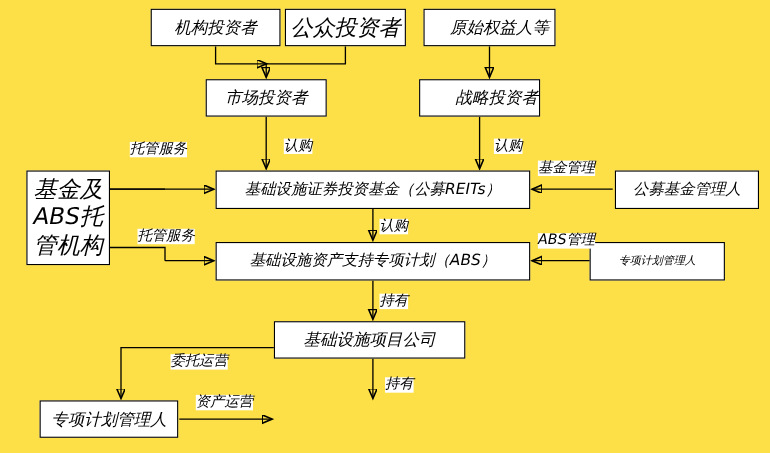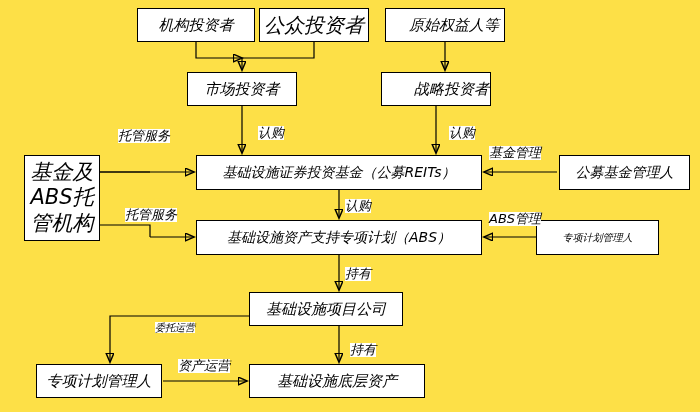--- a/index.html
+++ b/index.html
@@ -110,41 +110,40 @@
 管机构</div>
 
   <div class="node" style="left:196px;top:155px;width:286px;height:35px;font-size:14px;">基础设施证券投资基金（公募REITs）</div>
 
   <div class="node" style="left:559px;top:155px;width:131px;height:35px;font-size:14px;">公募基金管理人</div>
 
   <div class="node" style="left:196px;top:220px;width:286px;height:35px;font-size:14px;">基础设施资产支持专项计划（ABS）</div>
 
   <div class="node" style="left:536px;top:220px;width:123px;height:35px;font-size:10px;">专项计划管理人</div>
 
-  <div class="node" style="left:249px;top:292px;width:154px;height:34px;font-size:15px;">基础设施项目公司</div>
+  <div class="node" style="left:249px;top:292px;width:174px;height:34px;font-size:15px;">基础设施项目公司</div>
 
   <div class="node" style="left:36px;top:364px;width:126px;height:34px;font-size:15px;">专项计划管理人</div>
 
-  <div class="node" style="left:249px;top:364px;width:176px;height:34px;font-size:15px;">基础设施底层资产</div>
 
   <div class="edge-label" style="left:258px;top:126px;font-size:13px;">认购</div>
 
   <div class="edge-label" style="left:449px;top:126px;font-size:13px;">认购</div>
 
   <div class="edge-label" style="left:118px;top:129px;font-size:13px;">托管服务</div>
 
   <div class="edge-label" style="left:125px;top:208px;font-size:13px;">托管服务</div>
 
   <div class="edge-label" style="left:489px;top:146px;font-size:13px;">基金管理</div>
 
   <div class="edge-label" style="left:345px;top:199px;font-size:13px;">认购</div>
 
   <div class="edge-label" style="left:489px;top:212px;font-size:13px;">ABS管理</div>
 
   <div class="edge-label" style="left:345px;top:267px;font-size:13px;">持有</div>
 
-  <div class="edge-label" style="left:155px;top:322px;font-size:10px;text-align:right;">委托运营</div>
+  <div class="edge-label" style="left:155px;top:322px;font-size:13px;text-align:right;">委托运营</div>
 
   <div class="edge-label" style="left:178px;top:359px;font-size:13px;">资产运营</div>
 
   <div class="edge-label" style="left:350px;top:343px;font-size:13px;">持有</div>
 
 </div>
 
 </body></html>

